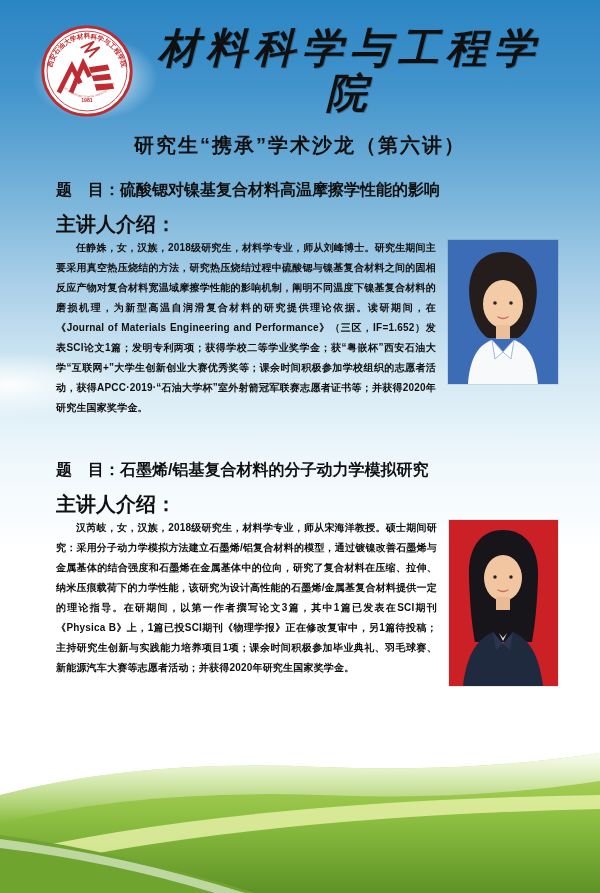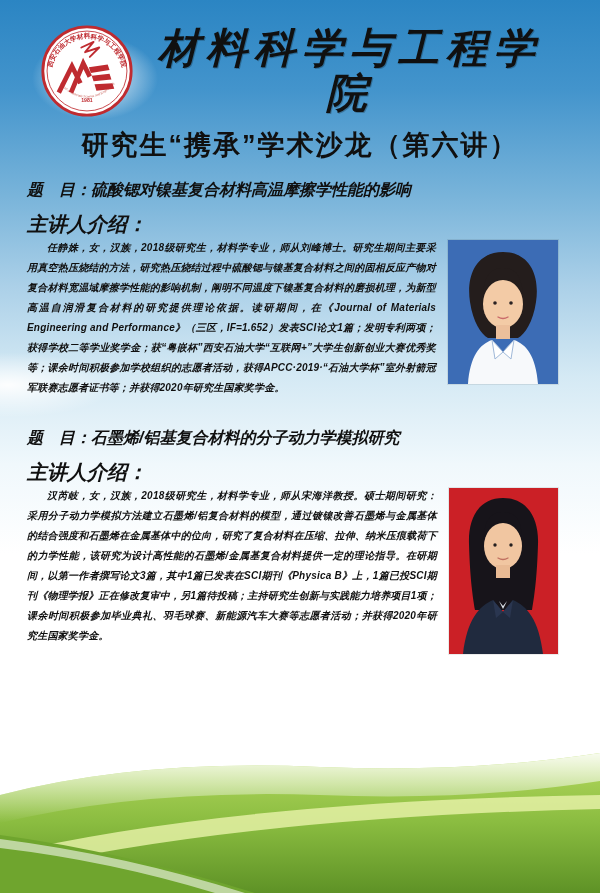--- a/index.html
+++ b/index.html
@@ -22,26 +22,26 @@
   .hdr{display:flex;align-items:center;padding:24px 30px 0 40px;}
   .logo-wrap{width:94px;height:94px;flex:0 0 94px;}
   .college{
     flex:1;text-align:center;margin:0 10px 0 6px;
     font-family:"DejaVu Serif", serif;font-style:italic;font-weight:700;
     font-size:41px;letter-spacing:7px;line-height:1.1;
     text-shadow:1px 1px 0 rgba(0,0,0,.25);
   }
   .series{
     margin:10px 0 0 0;text-align:center;
-    font-size:27px;font-weight:700;letter-spacing:2px;line-height:34px;
+    font-size:20px;font-weight:700;letter-spacing:2px;line-height:34px;
   }
 
-  .talks{padding:0 22px 0 27px;font-style:italic;}
+  .talks{padding:0 22px 0 56px;}
   .talk1{margin-top:16px;}
-  .talk2{margin-top:28px;}
+  .talk2{margin-top:40px;}
   .row{font-size:16px;font-weight:700;line-height:23px;}
   .intro-label{margin-top:13px;font-size:20px;font-weight:700;line-height:21px;}
   .bio{margin-top:3px;}
   .bio p{margin:0;text-indent:2em;text-align:justify;
          font-size:10px;font-weight:700;line-height:20px;letter-spacing:.2px;}
   .photo-box{float:right;margin:2px 20px 0 12px;}
   .photo-box.p1{height:178px;}
   .photo-box.p2{height:170px;}
   .photo-box svg{display:block;box-shadow:0 0 0 1px rgba(0,0,0,.08);}
 

